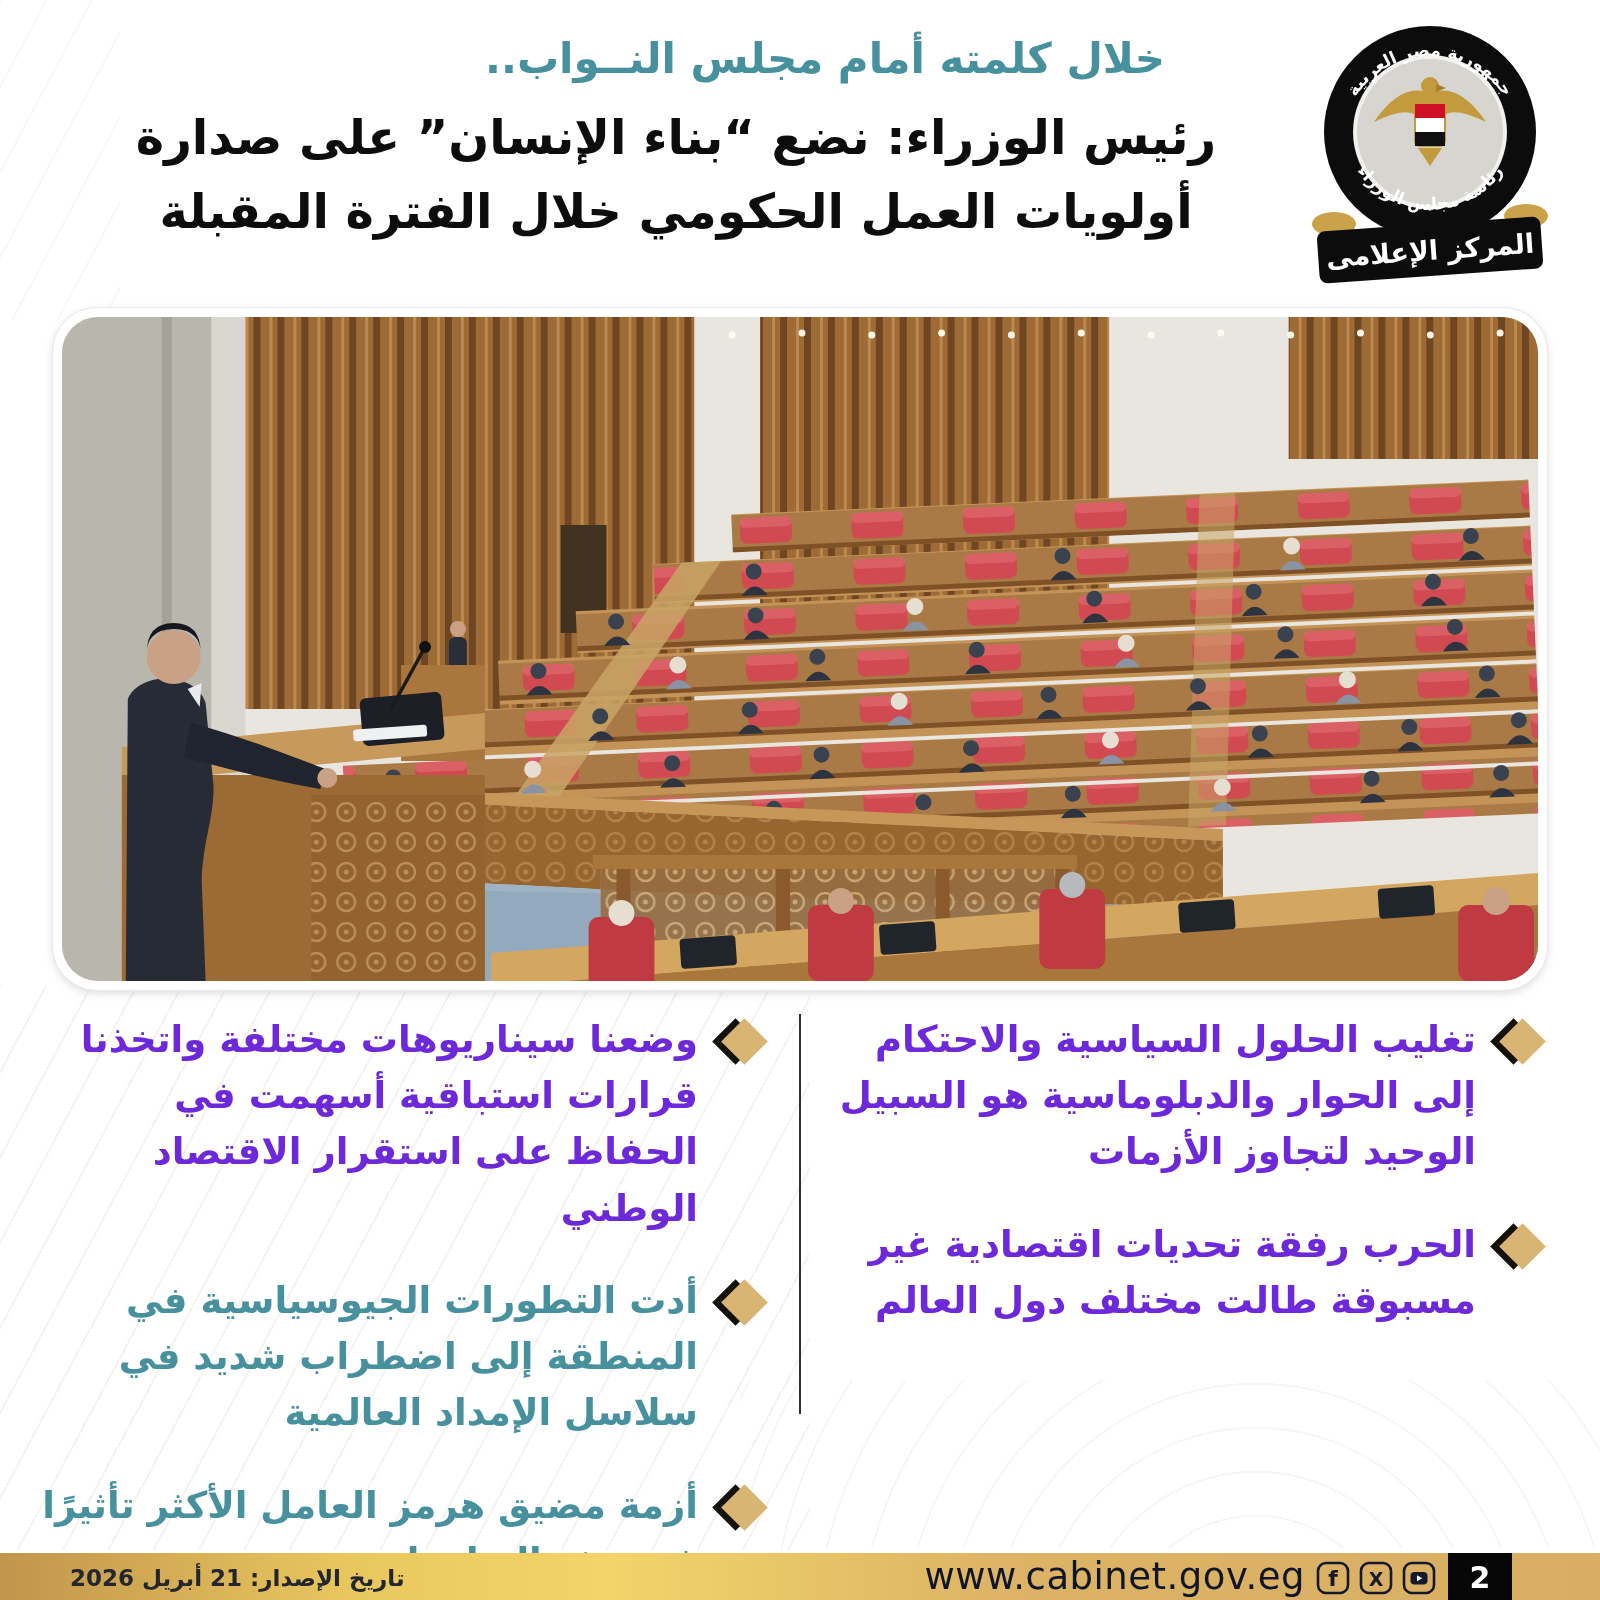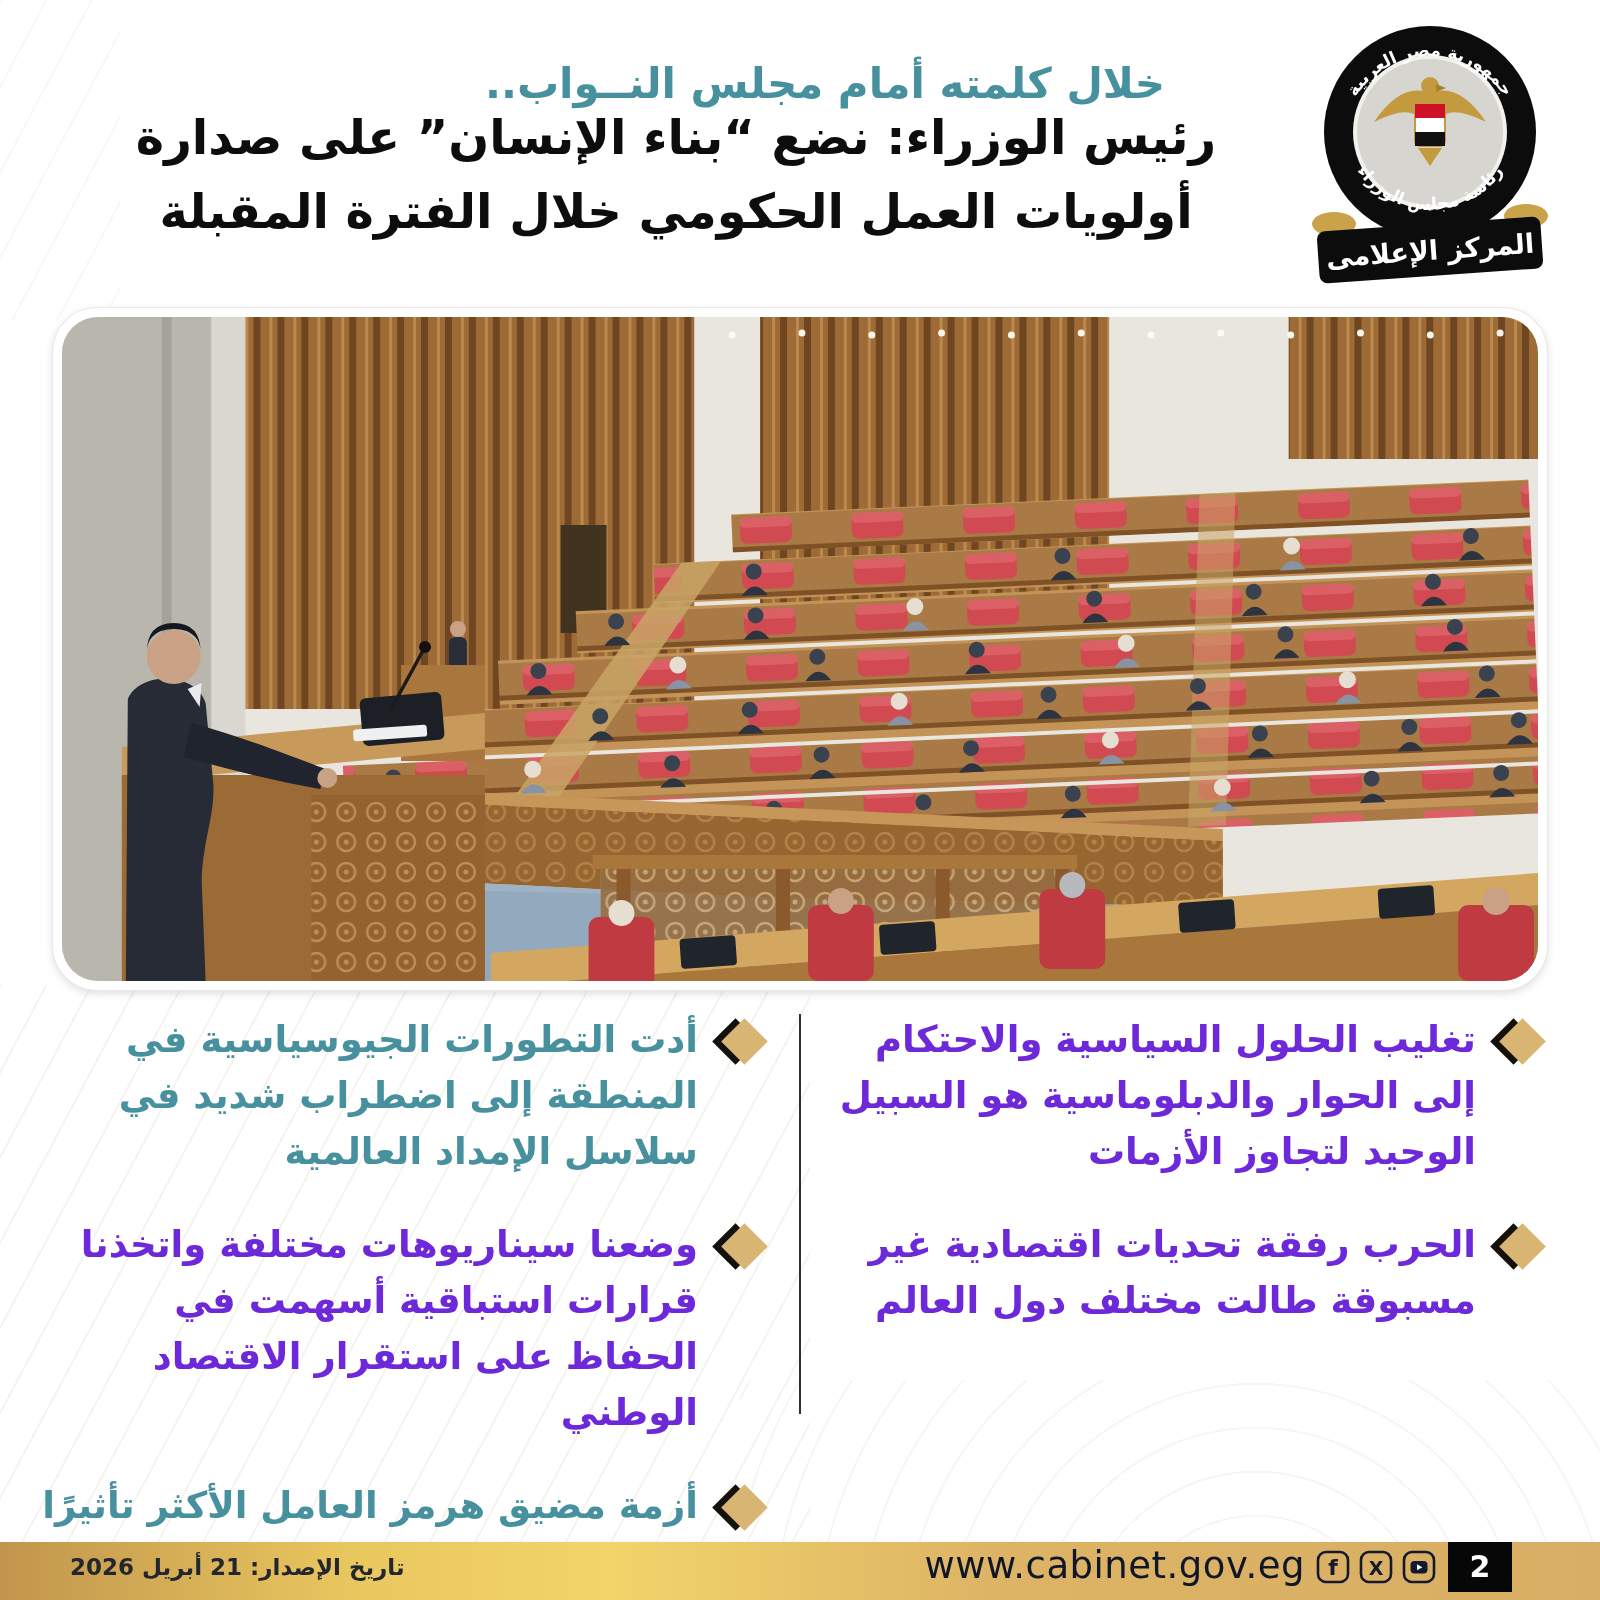--- a/index.html
+++ b/index.html
@@ -27,21 +27,20 @@
       rgba(190,178,150,0.12) 0 2px, transparent 2px 44px);
     pointer-events:none;
   }
 
   
   .kicker{
     position:absolute;top:34px;left:300px;width:1050px;
     text-align:center;direction:rtl;
     font-size:42px;font-weight:bold;color:#47919f;
     letter-spacing:0;
-    margin-top:25px;
   }
   .headline{
     position:absolute;top:100px;left:36px;width:1280px;
     text-align:center;direction:rtl;
     font-size:48px;font-weight:bold;color:#0d0d0d;
     line-height:1.55;
   }
   .logo-wrap{position:absolute;top:12px;right:22px;width:296px;height:288px;}
 
   
@@ -78,21 +77,21 @@
     content:"";position:absolute;left:6px;top:5px;width:33px;height:33px;
     background:#d9b573;transform:rotate(45deg);
   }
   .divider{
     position:absolute;left:799px;top:1014px;width:2px;height:400px;
     background:#2e2e2e;
   }
 
   
   .footer{
-    position:absolute;left:0;bottom:0;width:1600px;height:58px;
+    position:absolute;left:0;bottom:0;width:1600px;height:47px;
     background:linear-gradient(90deg,#c1954c 0%,#e9c75f 22%,#f2d46a 38%,#ddb465 62%,#d8ae64 100%);
   }
   .release-date{
     position:absolute;left:70px;top:0;height:50px;line-height:50px;
     direction:rtl;font-size:23px;font-weight:bold;color:#23262e;
   }
   .website{
     position:absolute;right:295px;top:0;height:50px;line-height:48px;
     font-size:37px;font-weight:normal;color:#10162a;letter-spacing:0.5px;text-align:center;
   }
@@ -345,27 +344,27 @@
   </p>
   <p class="bullet dark">
     <span class="diamond"></span>
     <span>الحرب رفقة تحديات اقتصادية غير مسبوقة طالت مختلف دول العالم</span>
   </p>
 </div>
 
 <div class="divider"></div>
 
 <div class="col col-left">
+  <p class="bullet dark">
+    <span class="diamond"></span>
+    <span>وضعنا سيناريوهات مختلفة واتخذنا قرارات استباقية أسهمت في الحفاظ على استقرار الاقتصاد الوطني</span>
+  </p>
   <p class="bullet teal">
     <span class="diamond"></span>
     <span>أدت التطورات الجيوسياسية في المنطقة إلى اضطراب شديد في سلاسل الإمداد العالمية</span>
-  </p>
-  <p class="bullet dark">
-    <span class="diamond"></span>
-    <span>وضعنا سيناريوهات مختلفة واتخذنا قرارات استباقية أسهمت في الحفاظ على استقرار الاقتصاد الوطني</span>
   </p>
   <p class="bullet teal">
     <span class="diamond"></span>
     <span>أزمة مضيق هرمز العامل الأكثر تأثيرًا في هذه التطورات</span>
   </p>
 </div>
 
 <div class="footer">
   <div class="release-date">تاريخ الإصدار: 21 أبريل 2026</div>
   <div class="website">www.cabinet.gov.eg</div>

